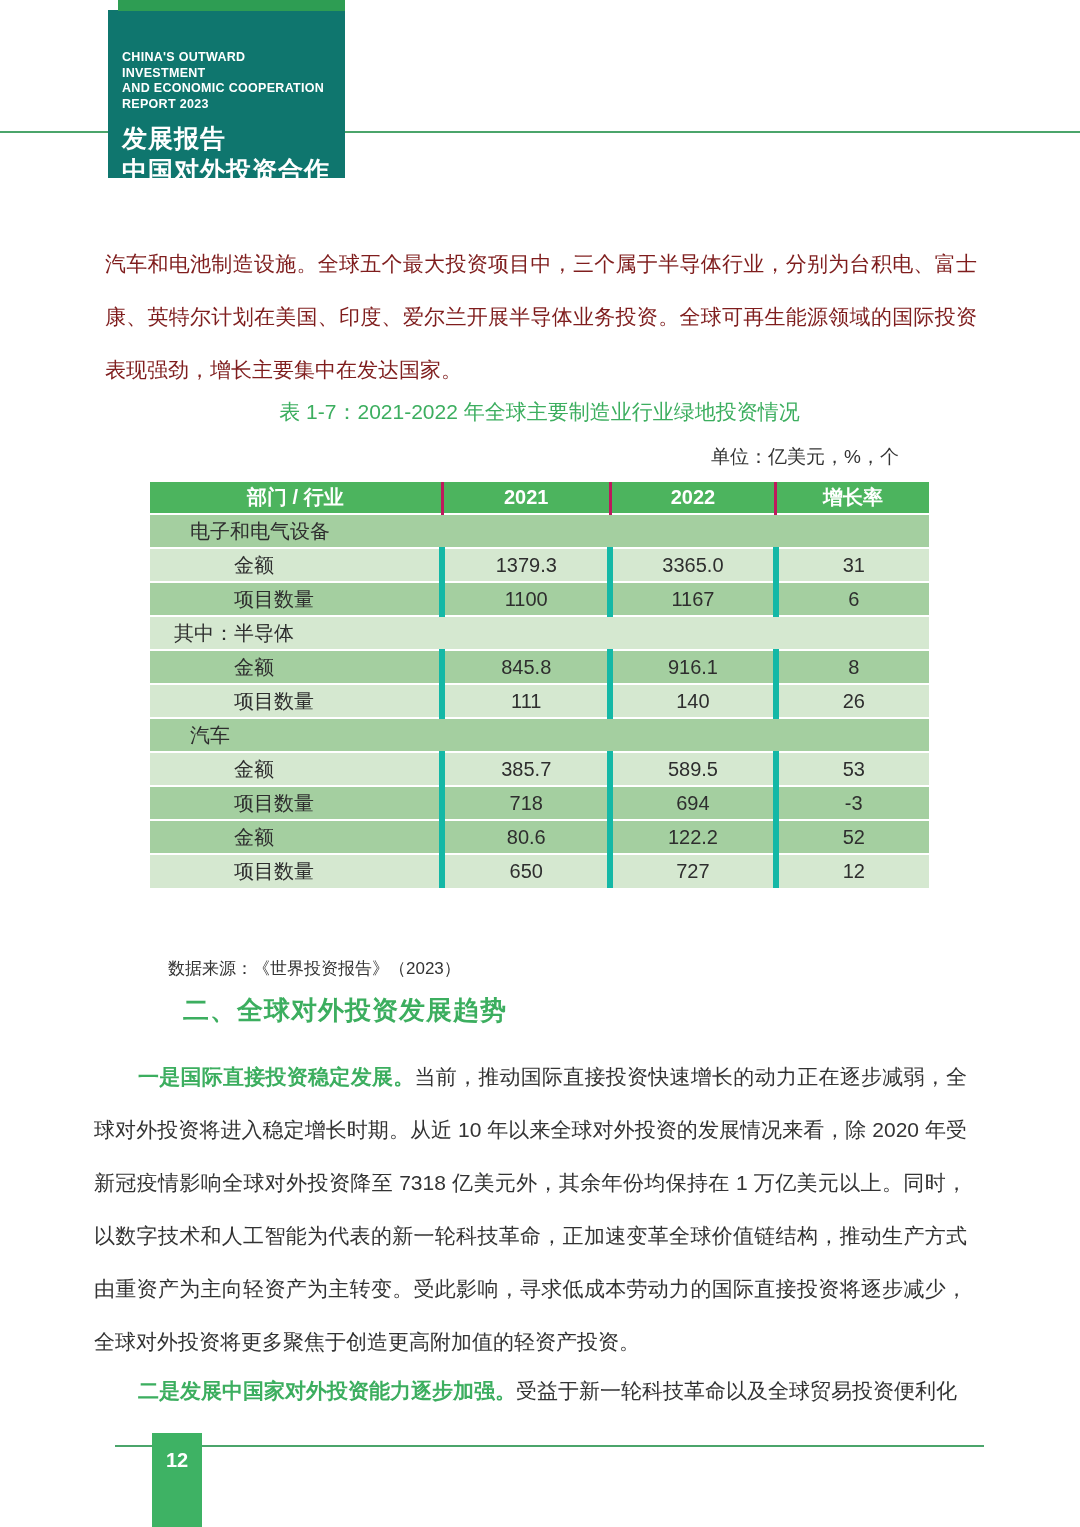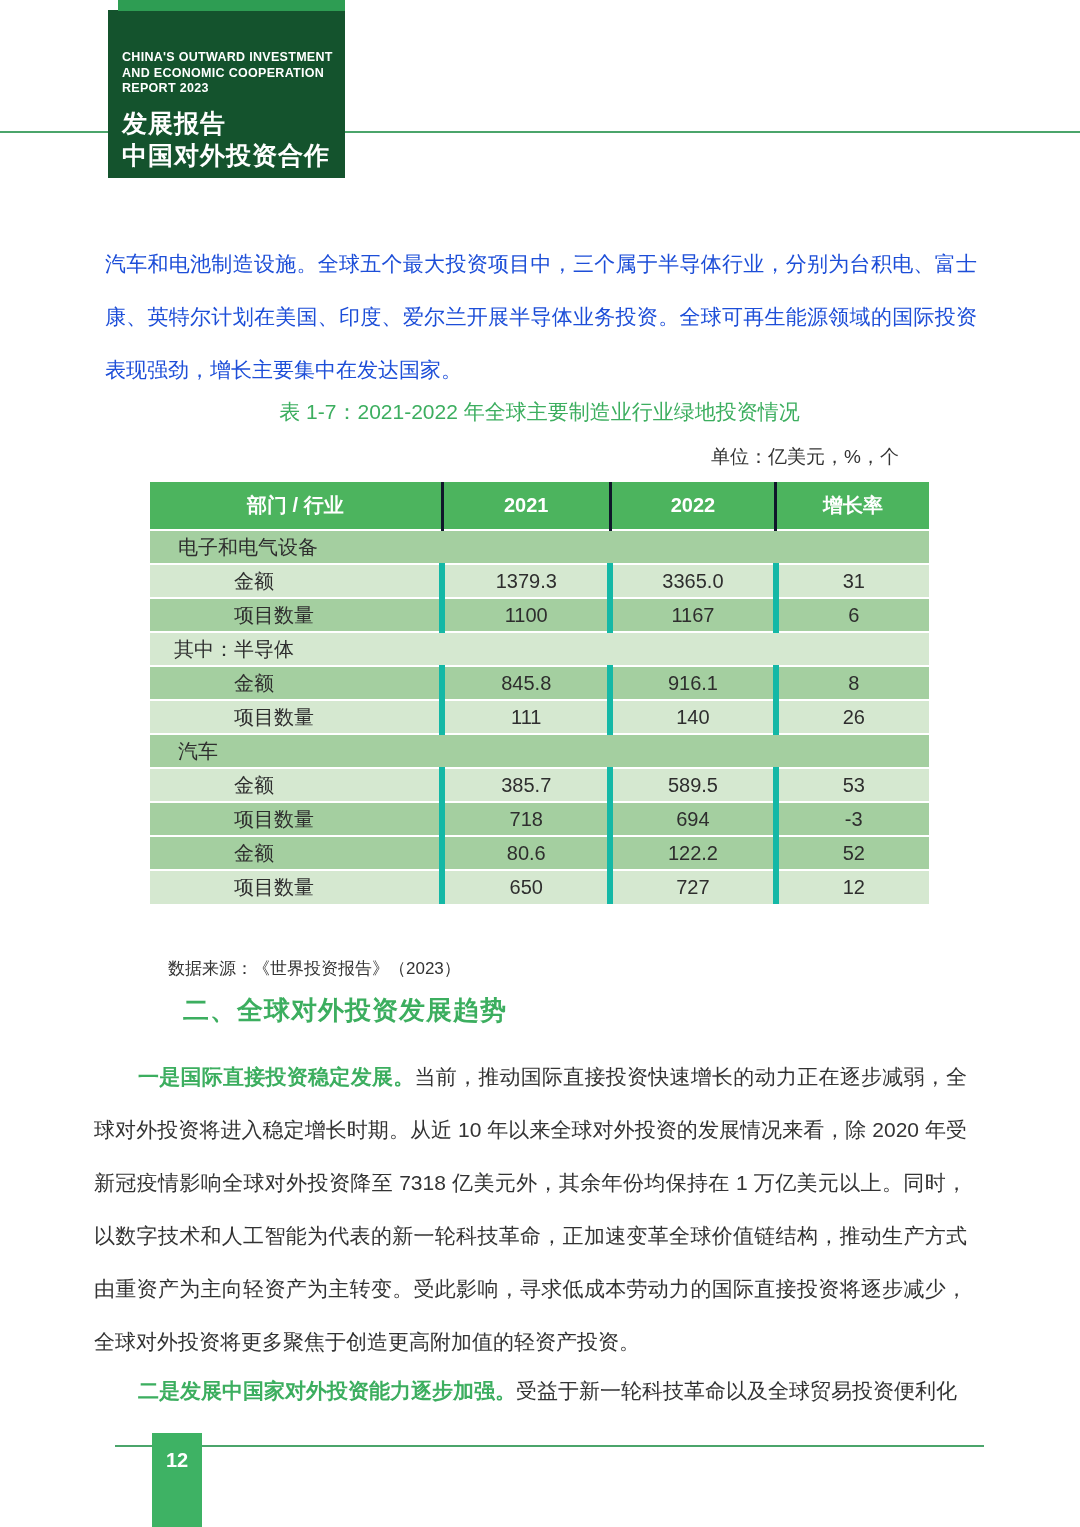--- a/index.html
+++ b/index.html
@@ -6,41 +6,41 @@
   html,body { background:#ffffff; }
   .page {
     position:relative; width:1080px; height:1527px; background:#ffffff;
     font-family:"Liberation Sans","DejaVu Sans",sans-serif; overflow:hidden;
   }
   
   .top-rule { position:absolute; left:0; top:131px; width:1080px; height:2px; background:#4BA56B; }
   .brand-strip { position:absolute; left:118px; top:0; width:227px; height:11px; background:#2E9D53; z-index:3; }
   .brand-box {
     position:absolute; left:108px; top:10px; width:237px; height:168px;
-    background:#14532d; z-index:2; color:#ffffff; padding:40px 0 0 14px;
+    background:#0f766e; z-index:2; color:#ffffff; padding:40px 15px 0 14px;
   }
   .brand-en { font-size:12.5px; font-weight:bold; line-height:15.5px; letter-spacing:0.3px; }
   .brand-cn { margin-top:10px; font-size:25px; font-weight:bold; line-height:32px; letter-spacing:1px; }
   .brand-year { font-family:"DejaVu Serif",serif; font-size:33px; font-weight:bold; line-height:36px; margin-top:18px; }
   
   .intro {
     position:absolute; left:105px; top:237px; width:872px;
-    font-size:21px; line-height:53px; color:#1d4ed8; text-align:justify;
+    font-size:21px; line-height:53px; color:#7f1d1d; text-align:justify;
   }
   .table-title { position:absolute; left:150px; top:398px; width:779px; text-align:center; font-size:21px; color:#3CAE5F; }
   .unit-note { position:absolute; left:150px; top:444px; width:749px; text-align:right; font-size:19px; color:#333333; }
   
   .ftable { position:absolute; left:150px; top:482px; width:779px; border-collapse:collapse; color:#2e2e2e; table-layout:fixed; }
-  .ftable th { background:#4CB45E; color:#ffffff; font-size:20px; font-weight:bold; height:48px; text-align:center; }
-  .ftable th + th { border-left:3px solid #0f172a; }
+  .ftable th { background:#4CB45E; color:#ffffff; font-size:20px; font-weight:bold; height:32px; text-align:center; }
+  .ftable th + th { border-left:3px solid #be185d; }
   .ftable tbody tr { border-top:2px solid #ffffff; }
   .ftable td { height:34px; font-size:20px; }
   tr.rmed  { background:#A4CFA0; }
   tr.rlight{ background:#D5E8D0; }
-  td.sec   { text-align:left; padding-left:28px; }
+  td.sec   { text-align:left; padding-left:40px; }
   td.sec.indent { padding-left:24px; }
   td.lbl   { text-align:left; padding-left:84px; }
   td.val   { text-align:center; border-left:6px solid #14b8a6; }
   .source { position:absolute; left:168px; top:957px; font-size:17px; color:#333333; }
   
   .h2 { position:absolute; left:148px; top:993px; font-size:26px; font-weight:bold; color:#3CAE5F; letter-spacing:1px;margin-left:35px; }
   .para { position:absolute; left:94px; width:873px; font-size:21px; line-height:53px; color:#333333; text-align:justify; text-indent:44px; }
   .para-1 { top:1050px; }
   .para-2 { top:1364px; }
   .lead { color:#3CAE5F; font-weight:bold; }

